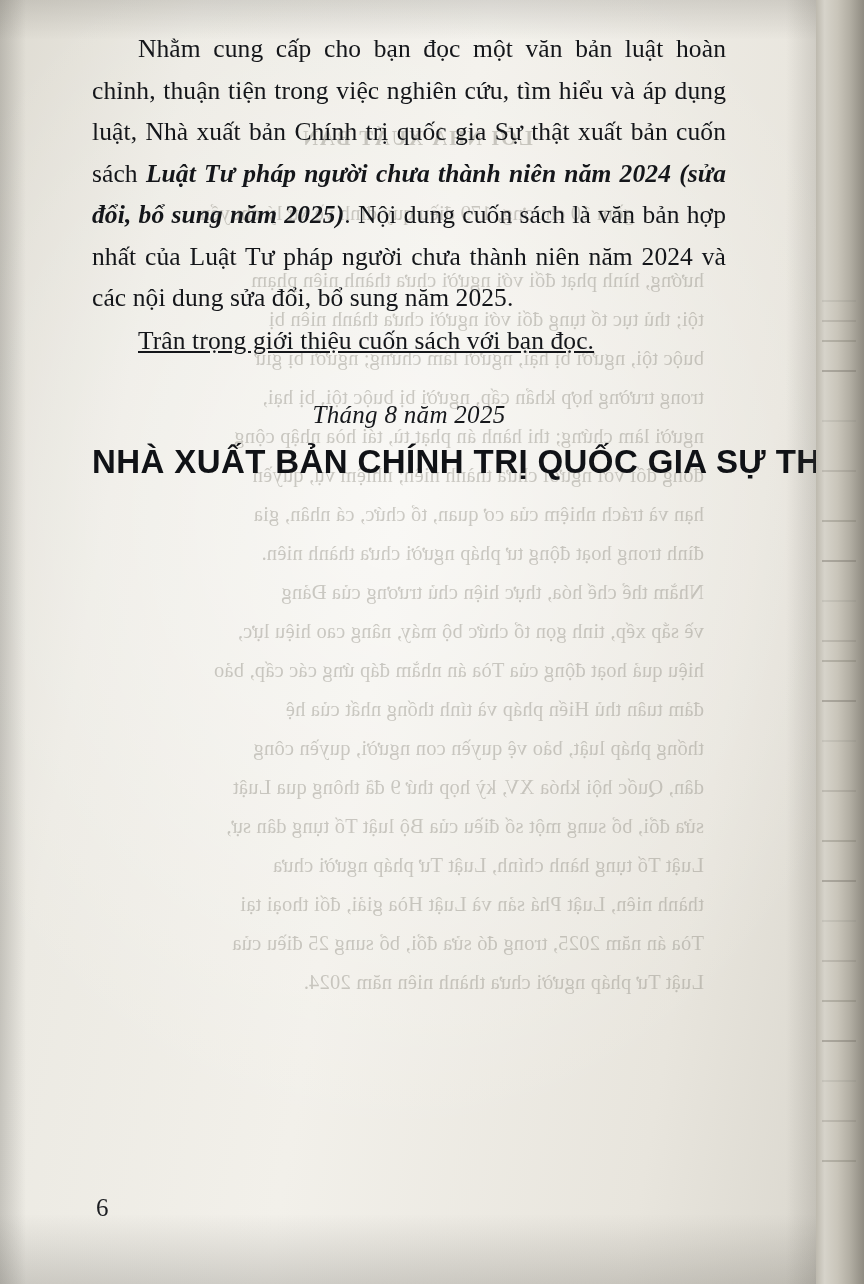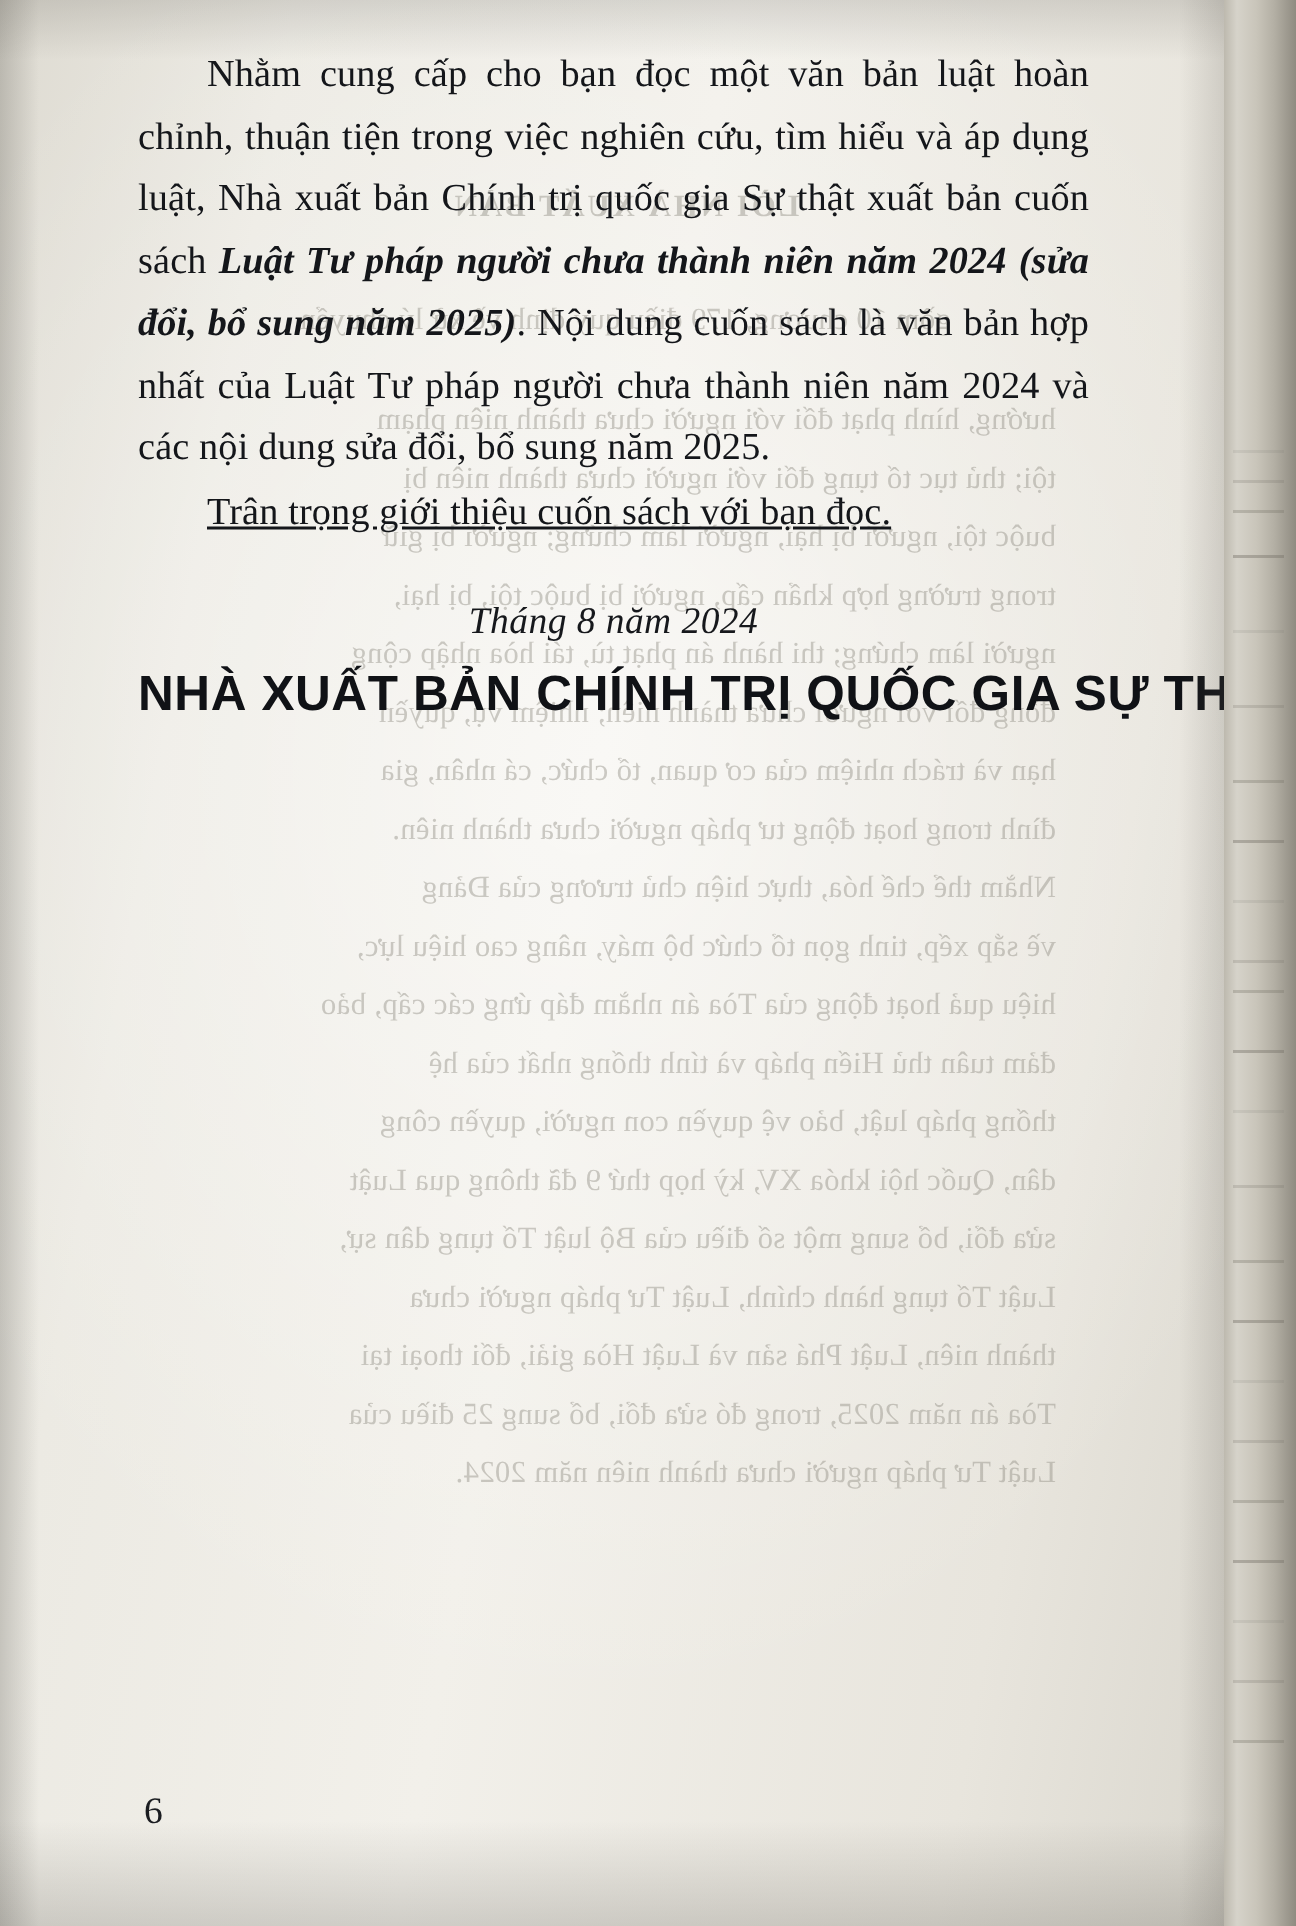--- a/index.html
+++ b/index.html
@@ -195,21 +195,21 @@
     <p>Luật Tư pháp người chưa thành niên năm 2024.</p>
   </div>
 
   <div id="content">
 
     <p class="body"><span>Nhằm cung cấp cho bạn đọc một văn bản luật hoàn chỉnh, thuận tiện trong việc nghiên cứu, tìm hiểu và áp dụng luật, Nhà xuất bản Chính trị quốc gia Sự thật xuất bản cuốn sách </span><span class="bi">Luật Tư pháp người chưa thành niên năm 2024 (sửa đổi, bổ sung năm 2025)</span><span>. Nội dung cuốn sách là văn bản hợp nhất của Luật Tư pháp người chưa thành niên năm 2024 và các nội dung sửa đổi, bổ sung năm 2025.</span></p>
 
     <p class="body"><span>Trân trọng giới thiệu cuốn sách với bạn đọc.</span></p>
 
     <div id="signature">
-      <div id="sig-date">Tháng 8 năm 2024</div>
+      <div id="sig-date">Tháng 8 năm 2025</div>
       <div id="sig-publisher">NHÀ XUẤT BẢN CHÍNH TRỊ QUỐC GIA SỰ THẬT</div>
     </div>
 
   </div>
 
   <div id="folio">6</div>
 
   <div id="left-shadow"></div>
   <div id="top-shadow"></div>
   <div id="bottom-shadow"></div>

